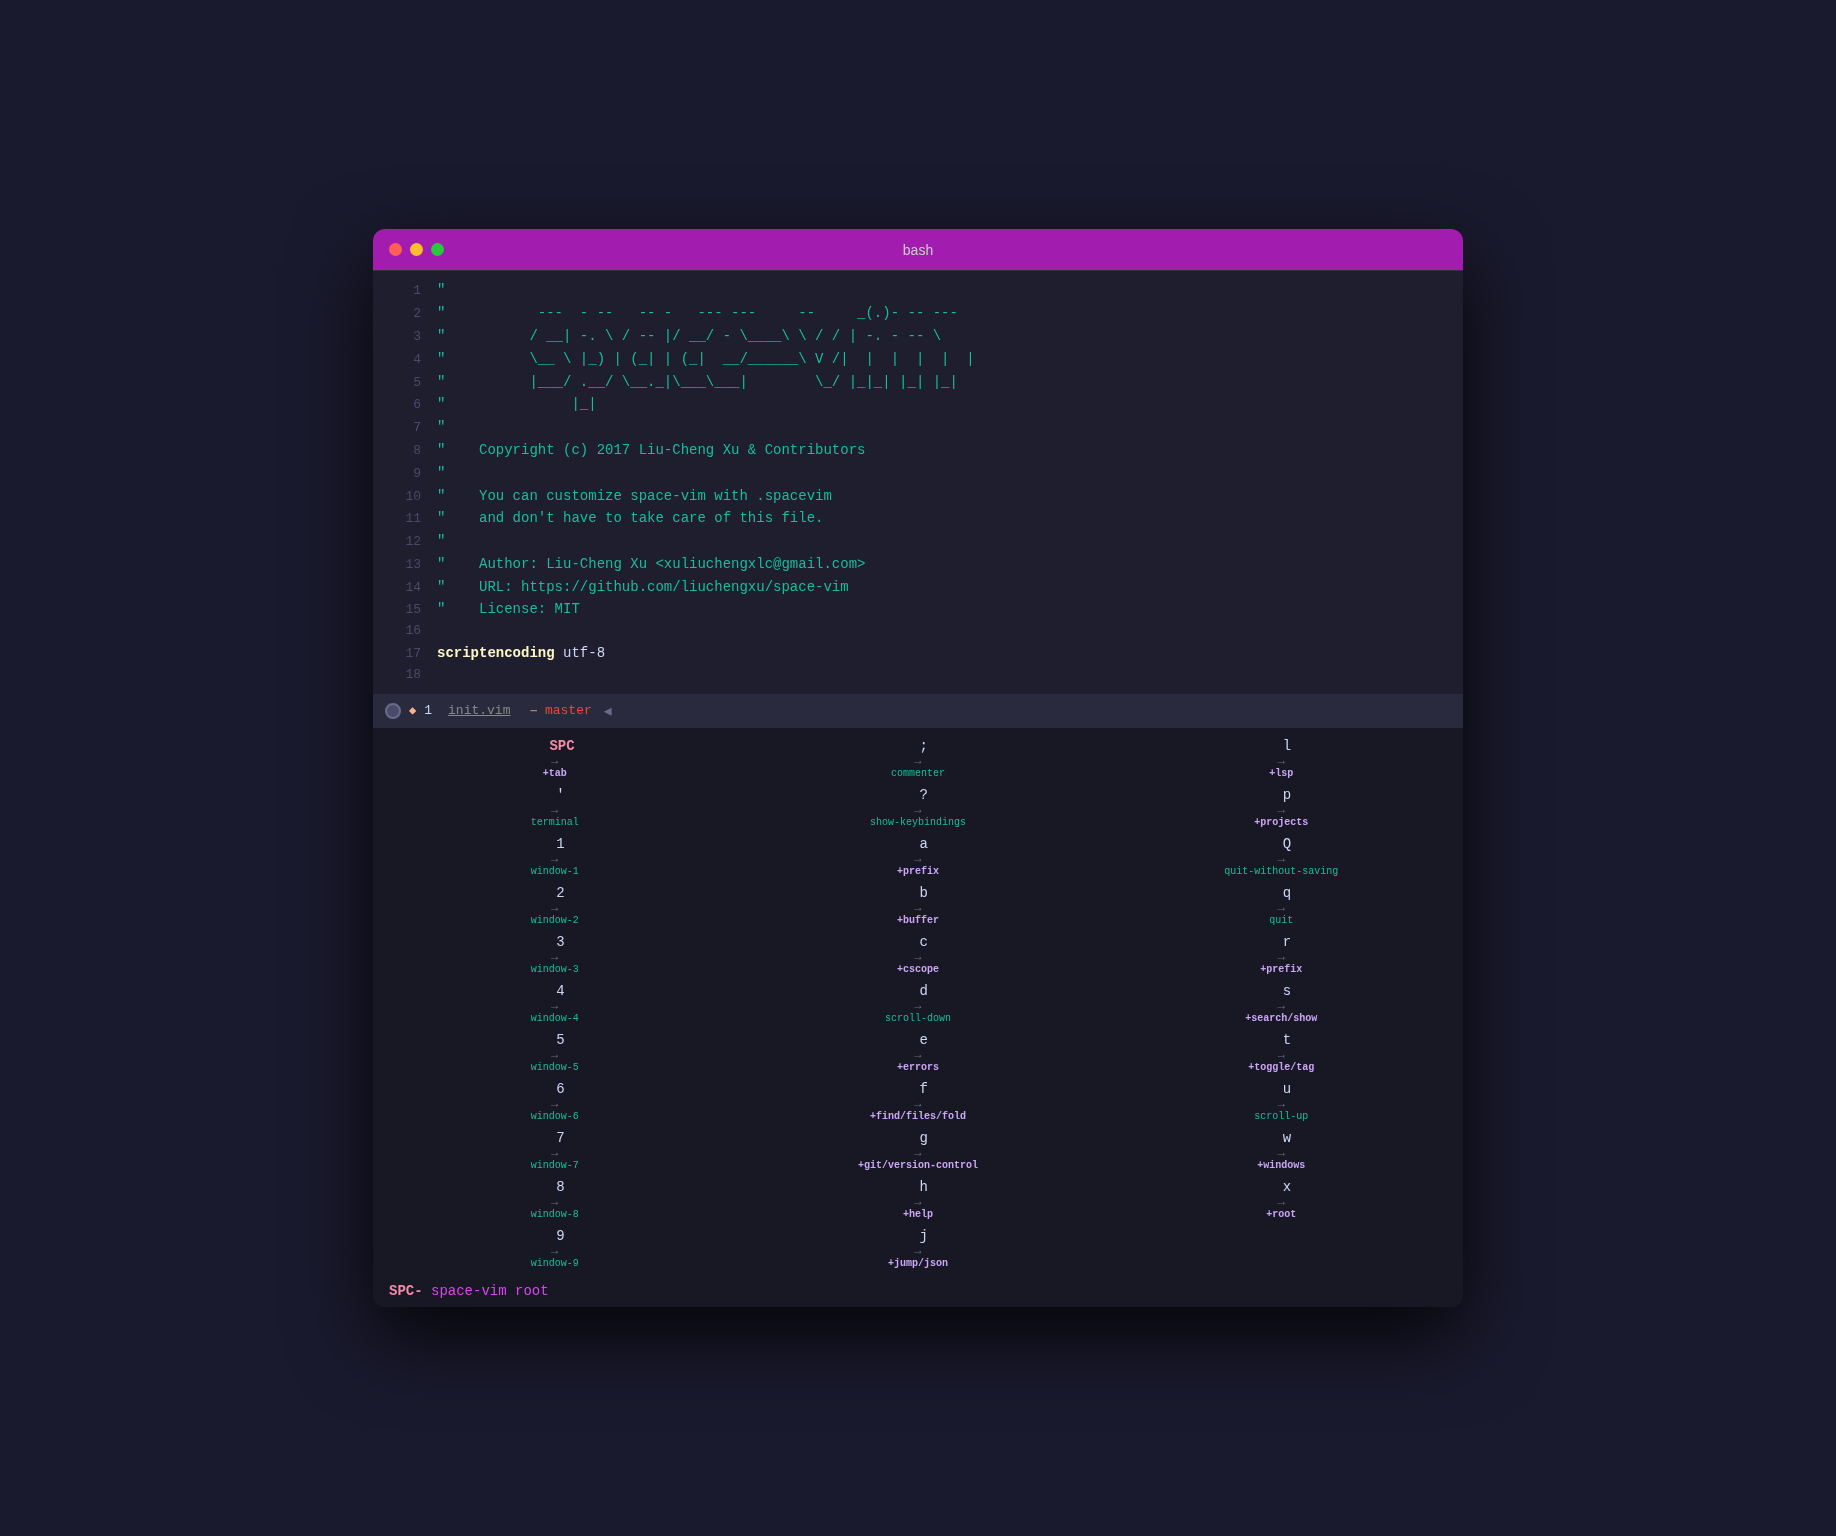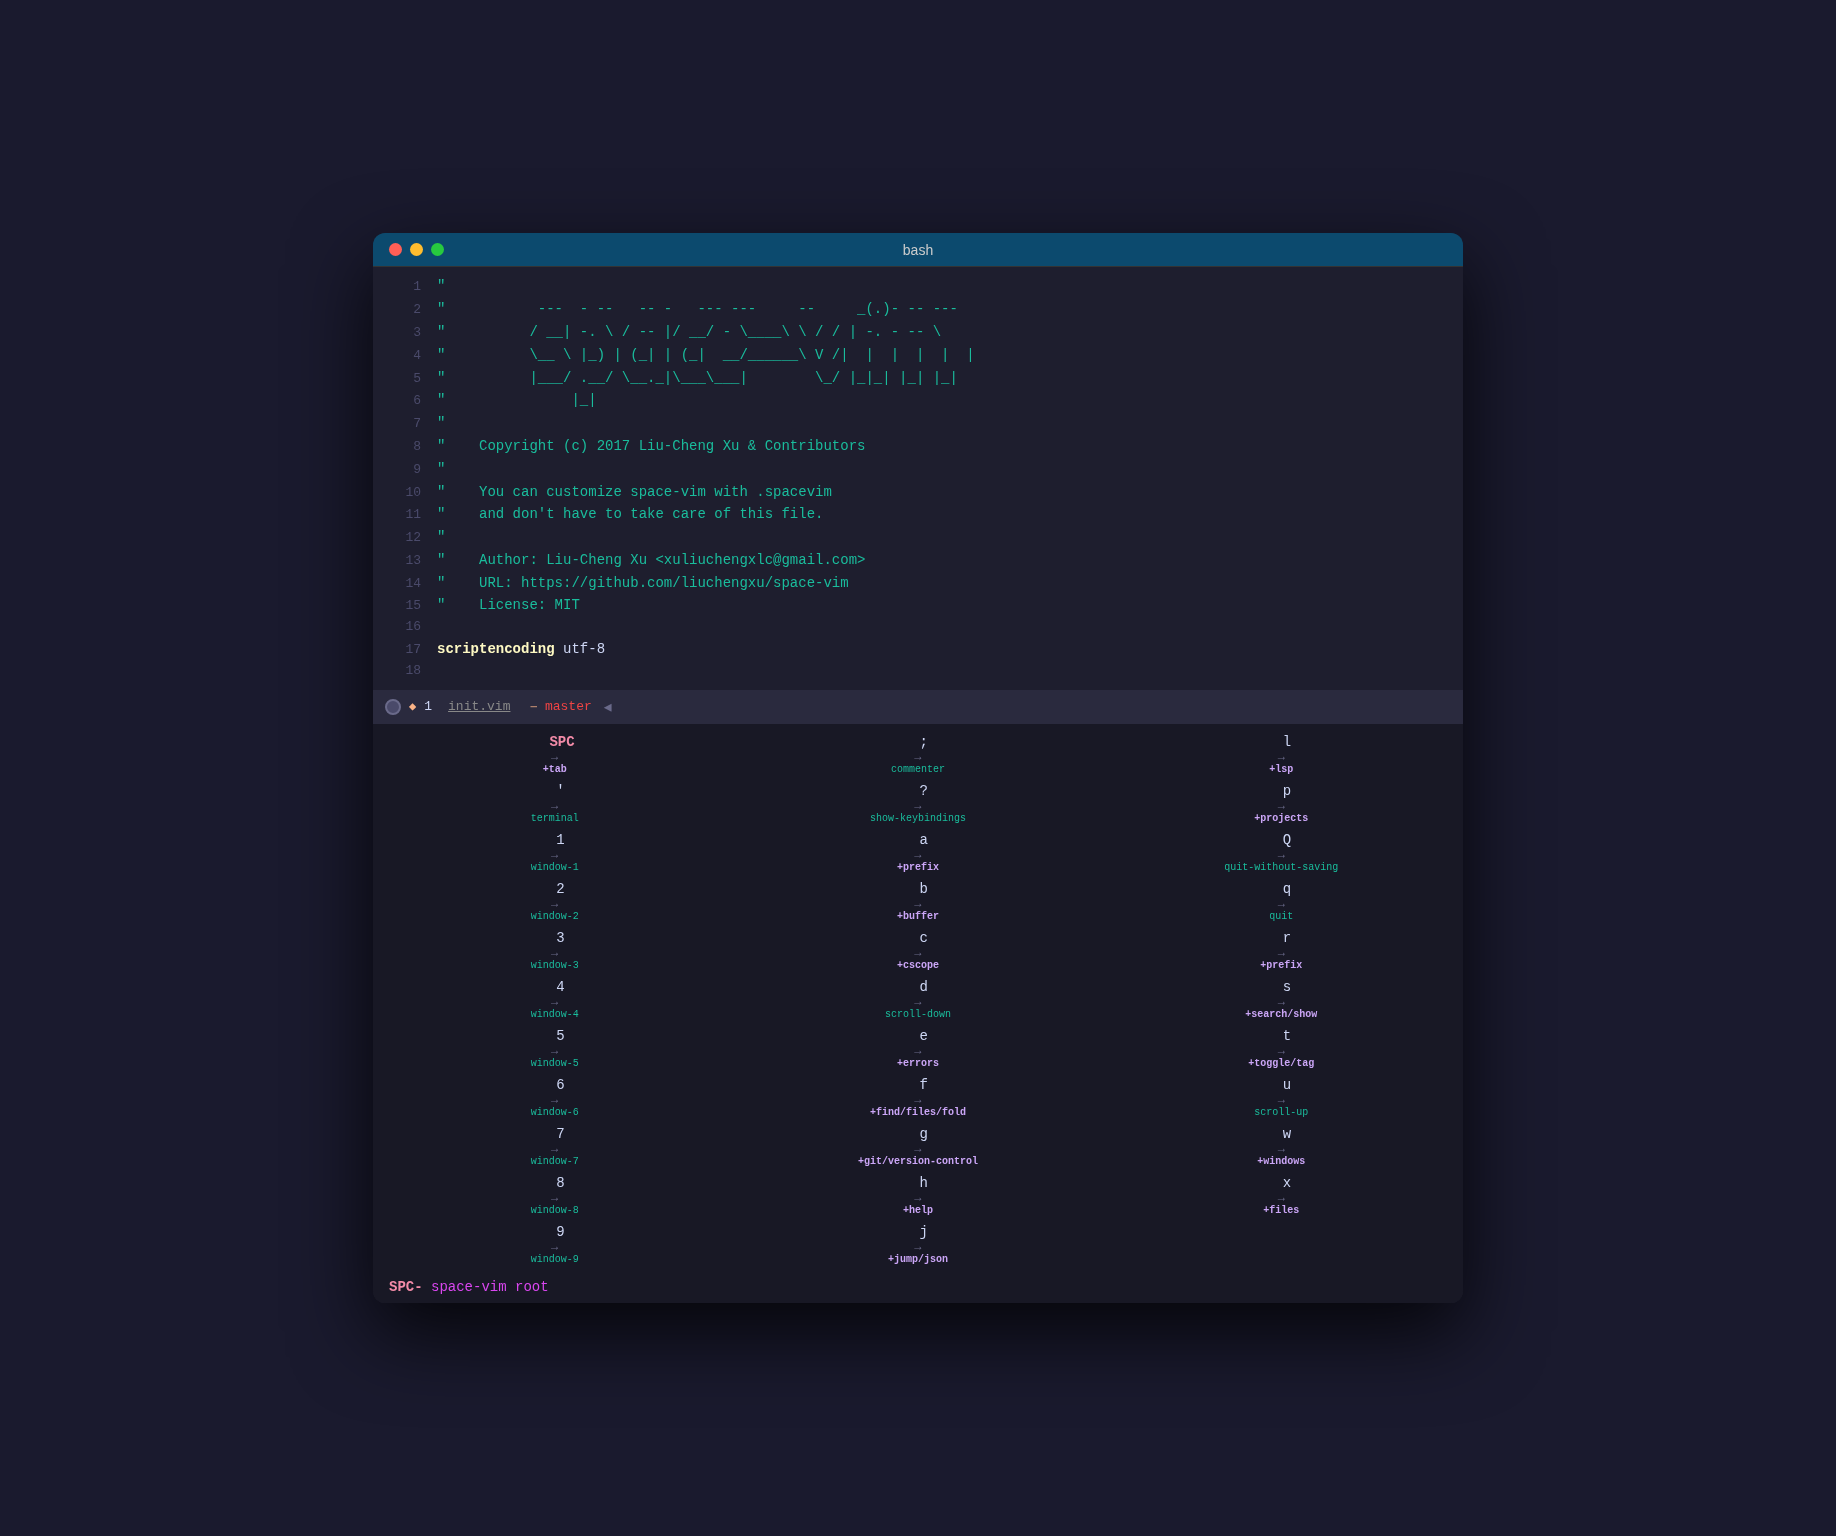--- a/index.html
+++ b/index.html
@@ -15,22 +15,22 @@
 
     .window {
       width: 1090px;
       background: #1e1e2e;
       border-radius: 12px;
       box-shadow: 0 30px 80px rgba(0,0,0,0.8);
       overflow: hidden;
     }
 
     .titlebar {
-      background: #0c4a6e;
-      height: 34px;
+      background: #a21caf;
+      height: 42px;
       display: flex;
       align-items: center;
       justify-content: center;
       position: relative;
       border-bottom: 1px solid #333;
     }
 
     .traffic-lights {
       position: absolute;
       left: 16px;
@@ -463,21 +463,21 @@
         <span class="kb-action cyan">window-8</span>
       </div>
       <div class="kb-col">
         <span class="kb-key">h</span>
         <span class="kb-arrow"> → </span>
         <span class="kb-action magenta">+help</span>
       </div>
       <div class="kb-col">
         <span class="kb-key">x</span>
         <span class="kb-arrow"> → </span>
-        <span class="kb-action magenta">+files</span>
+        <span class="kb-action magenta">+root</span>
       </div>
     </div>
 
     <div class="kb-row">
       <div class="kb-col">
         <span class="kb-key">9</span>
         <span class="kb-arrow"> → </span>
         <span class="kb-action cyan">window-9</span>
       </div>
       <div class="kb-col">

